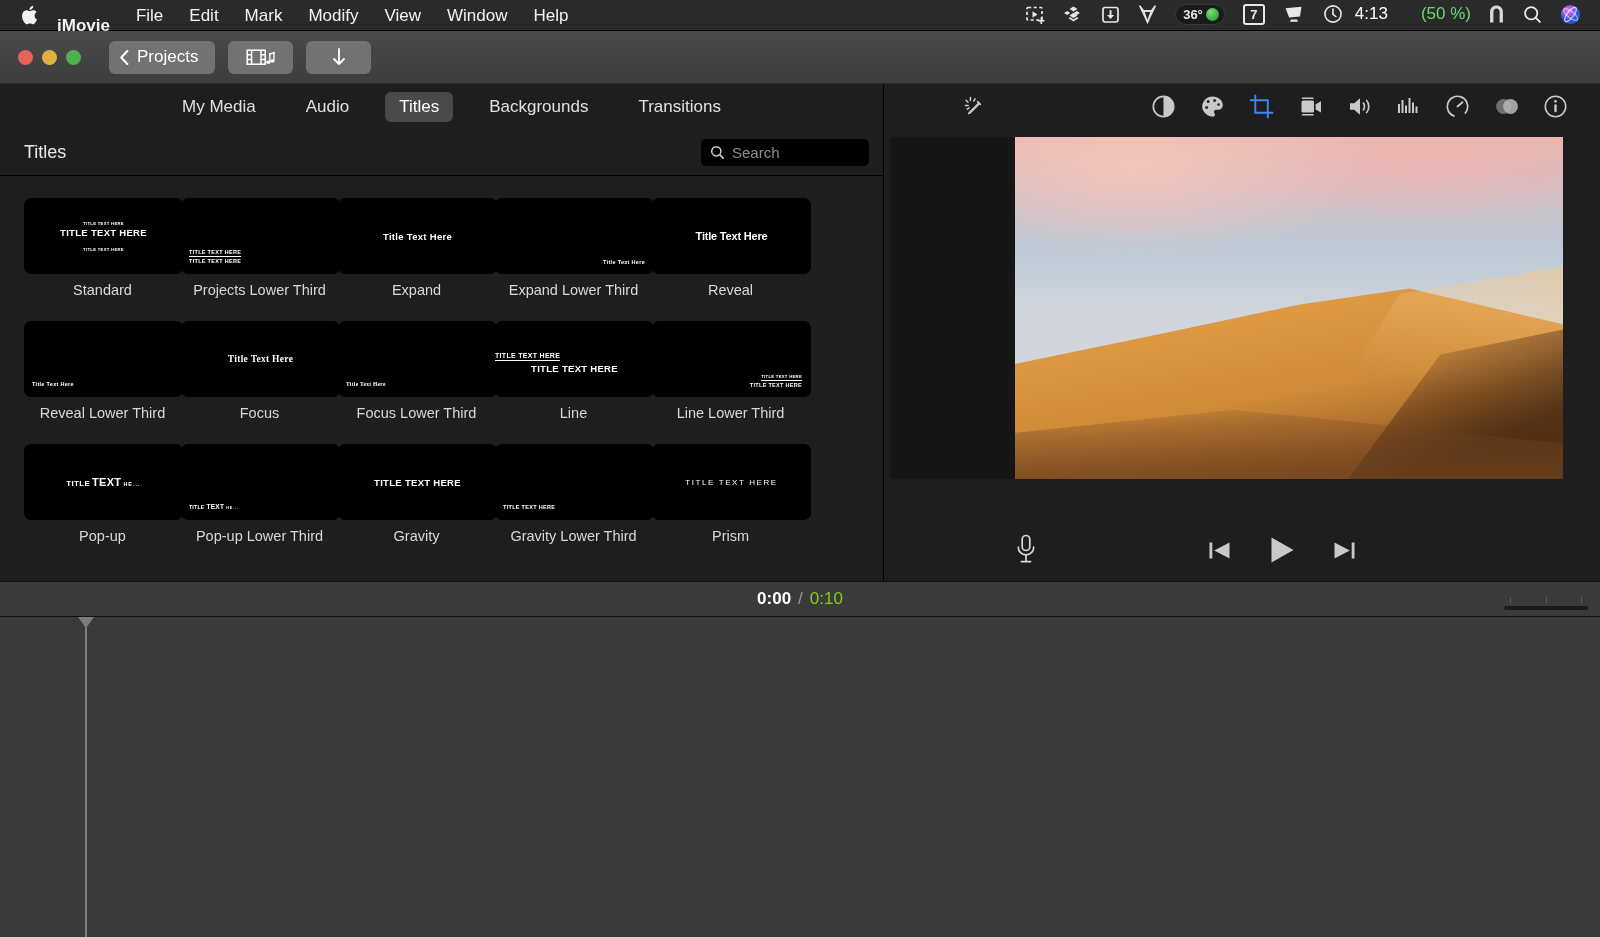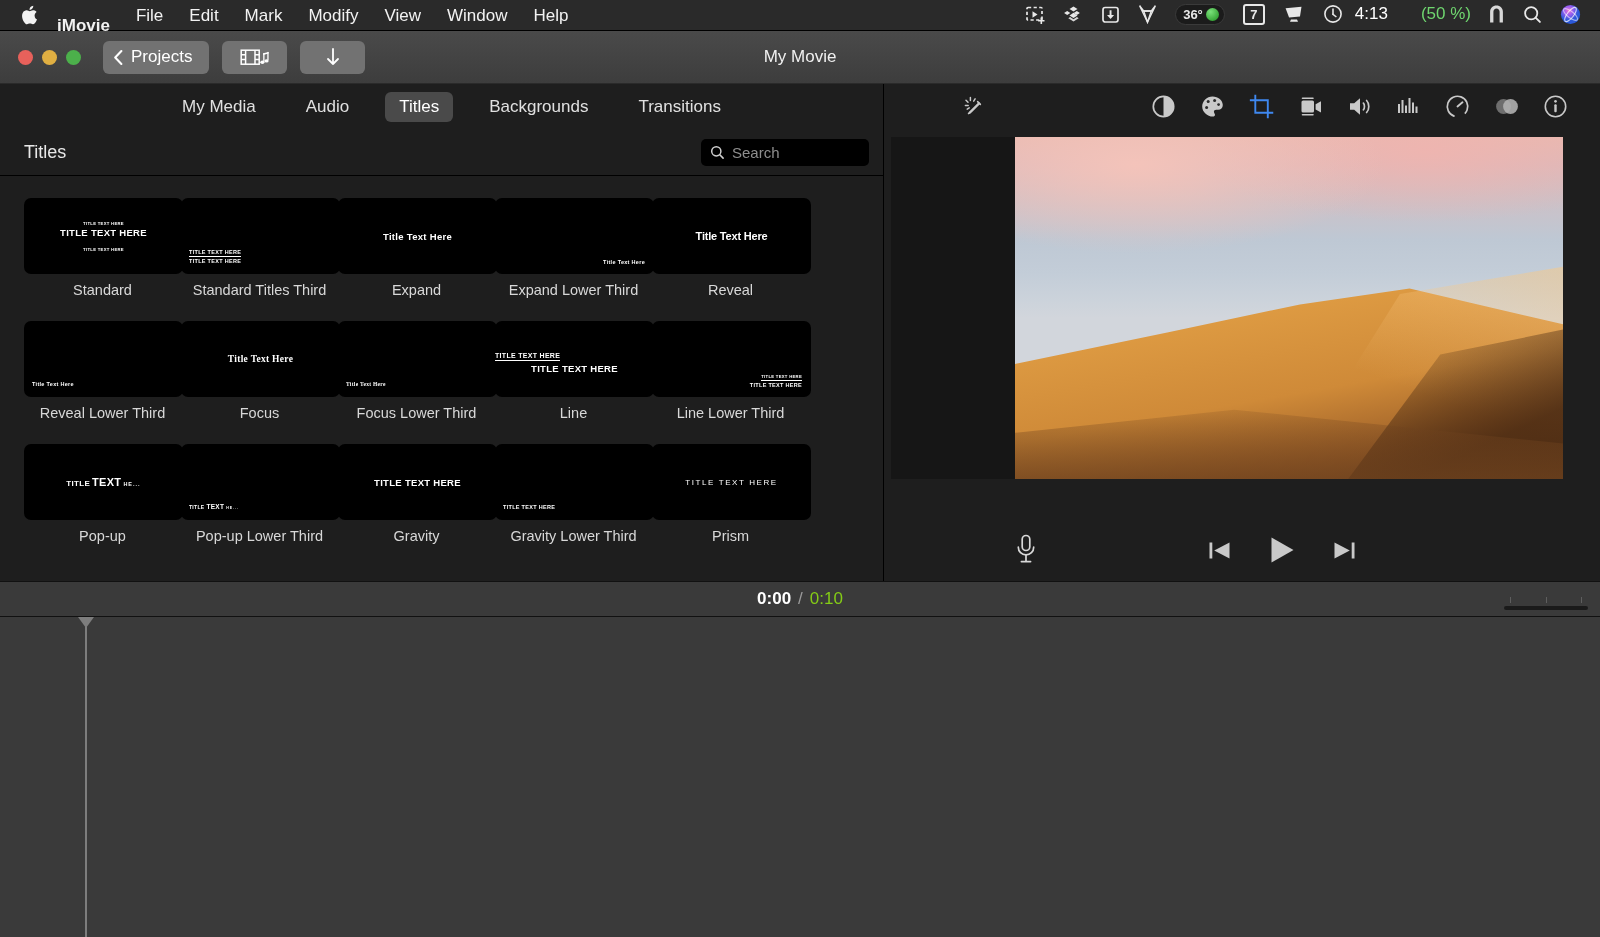--- a/index.html
+++ b/index.html
@@ -61,21 +61,21 @@
   .traffic { display: flex; gap: 9px; padding-left: 18px; }
   .light { width: 15px; height: 15px; border-radius: 50%; }
   .l-red { background: #e8615b; }
   .l-yellow { background: #e0af42; }
   .l-green { background: #4cb04b; }
   .tb-btn {
     background: #727272; border-radius: 6px; height: 33px;
     display: flex; align-items: center; justify-content: center;
     color: #fff; cursor: default;
   }
-  .tb-projects { padding: 0 17px 0 10px; gap: 7px; margin-left: 22px; font-size: 17px; }
+  .tb-projects { padding: 0 17px 0 10px; gap: 7px; margin-left: 28px; font-size: 17px; }
   .tb-media { width: 65px; margin-left: 13px; }
   .tb-import { width: 65px; margin-left: 13px; font-size: 20px; }
   .win-title {
     position: absolute; left: 0; right: 0; text-align: center;
     font-size: 17px; color: #f0f0f0; pointer-events: none;
   }
 
   
   .body-split { display: flex; height: 497px; }
 
@@ -394,21 +394,20 @@
         </svg>
       </span>
     </div>
     <div class="tb-btn tb-import">
       <span>
         <svg width="16" height="22" viewBox="0 0 16 22">
             <path fill="none" stroke="#fff" stroke-width="1.8" stroke-linecap="round" stroke-linejoin="round" d="M8 3v15m0 0l-5-5m5 5l5-5"></path>
           </svg>
       </span>
     </div>
-    <div class="win-title">My Movie</div>
   </div>
 
   <div class="body-split">
 
     <div class="browser">
       <div class="tabbar">
         <div class="tab">My Media</div>
         <div class="tab">Audio</div>
         <div class="tab active">Titles</div>
         <div class="tab">Backgrounds</div>
@@ -442,21 +441,21 @@
             <div class="title-label">Standard</div>
           </div>
 
           <div class="title-cell">
             <div class="thumb">
               <div class="pos-lower">
                 <div class="tt s-xs rule" style="text-align:left">TITLE TEXT HERE</div>
                 <div class="tt s-xs" style="text-align:left">TITLE TEXT HERE</div>
               </div>
             </div>
-            <div class="title-label">Standard Titles Third</div>
+            <div class="title-label">Projects Lower Third</div>
           </div>
 
           <div class="title-cell">
             <div class="thumb">
               <div class="tt s-md">Title Text Here</div>
             </div>
             <div class="title-label">Expand</div>
           </div>
 
           <div class="title-cell">

